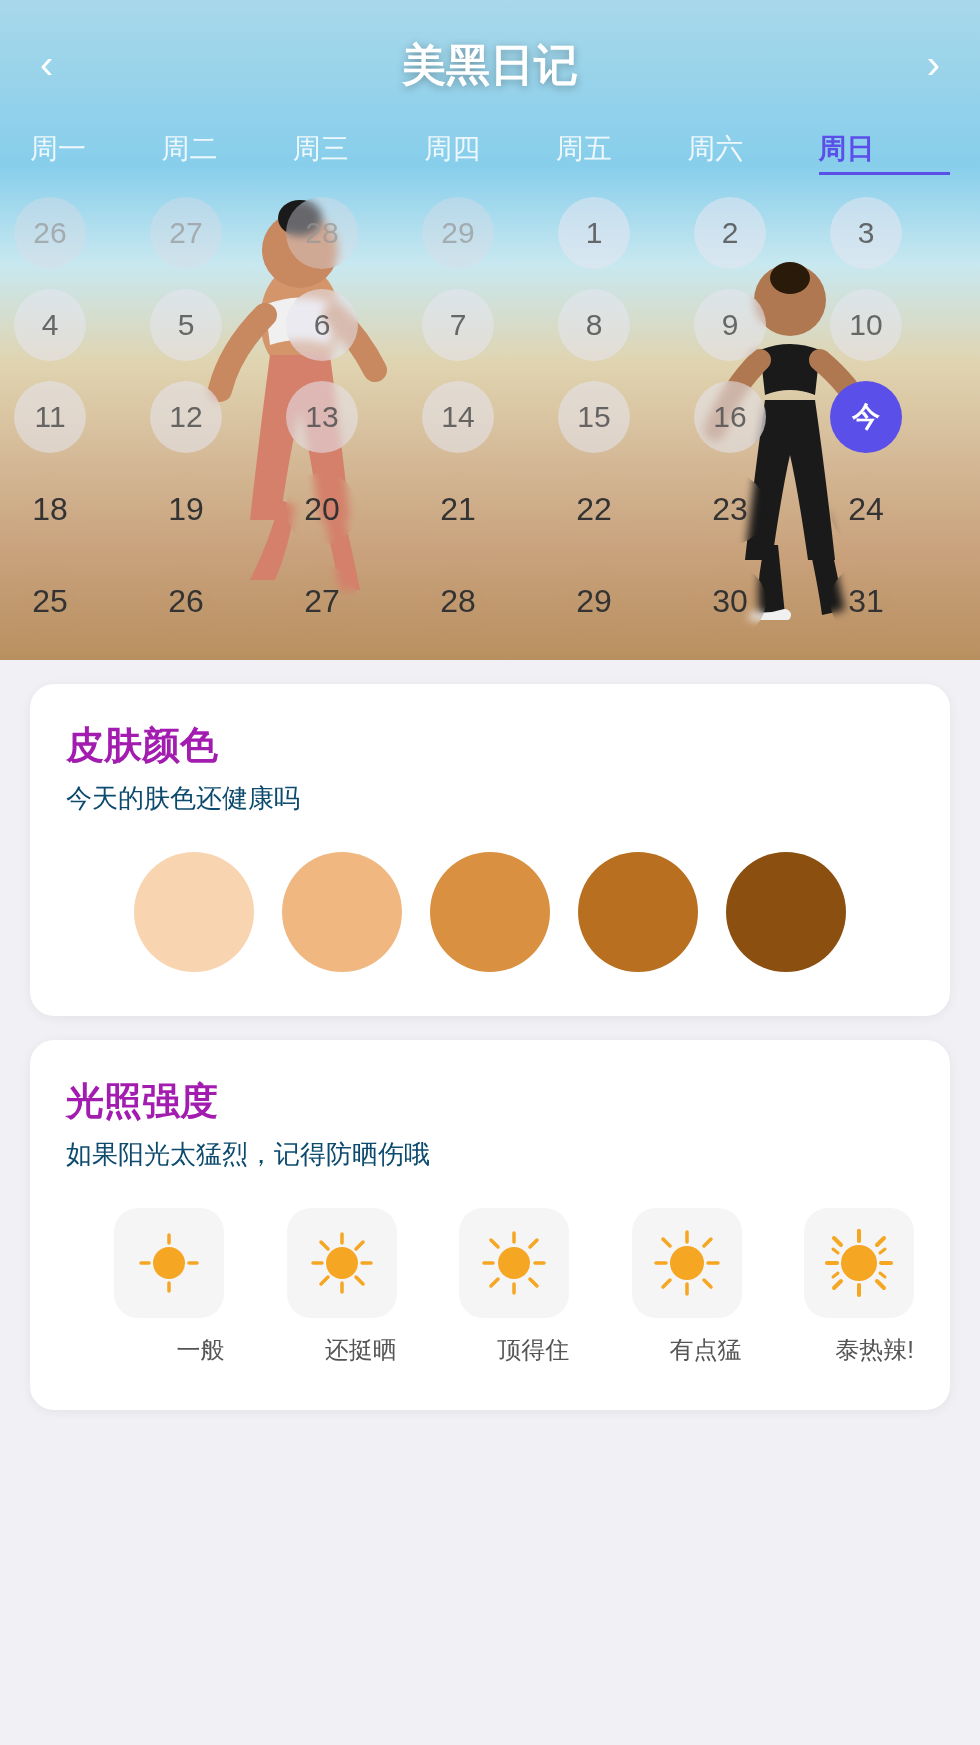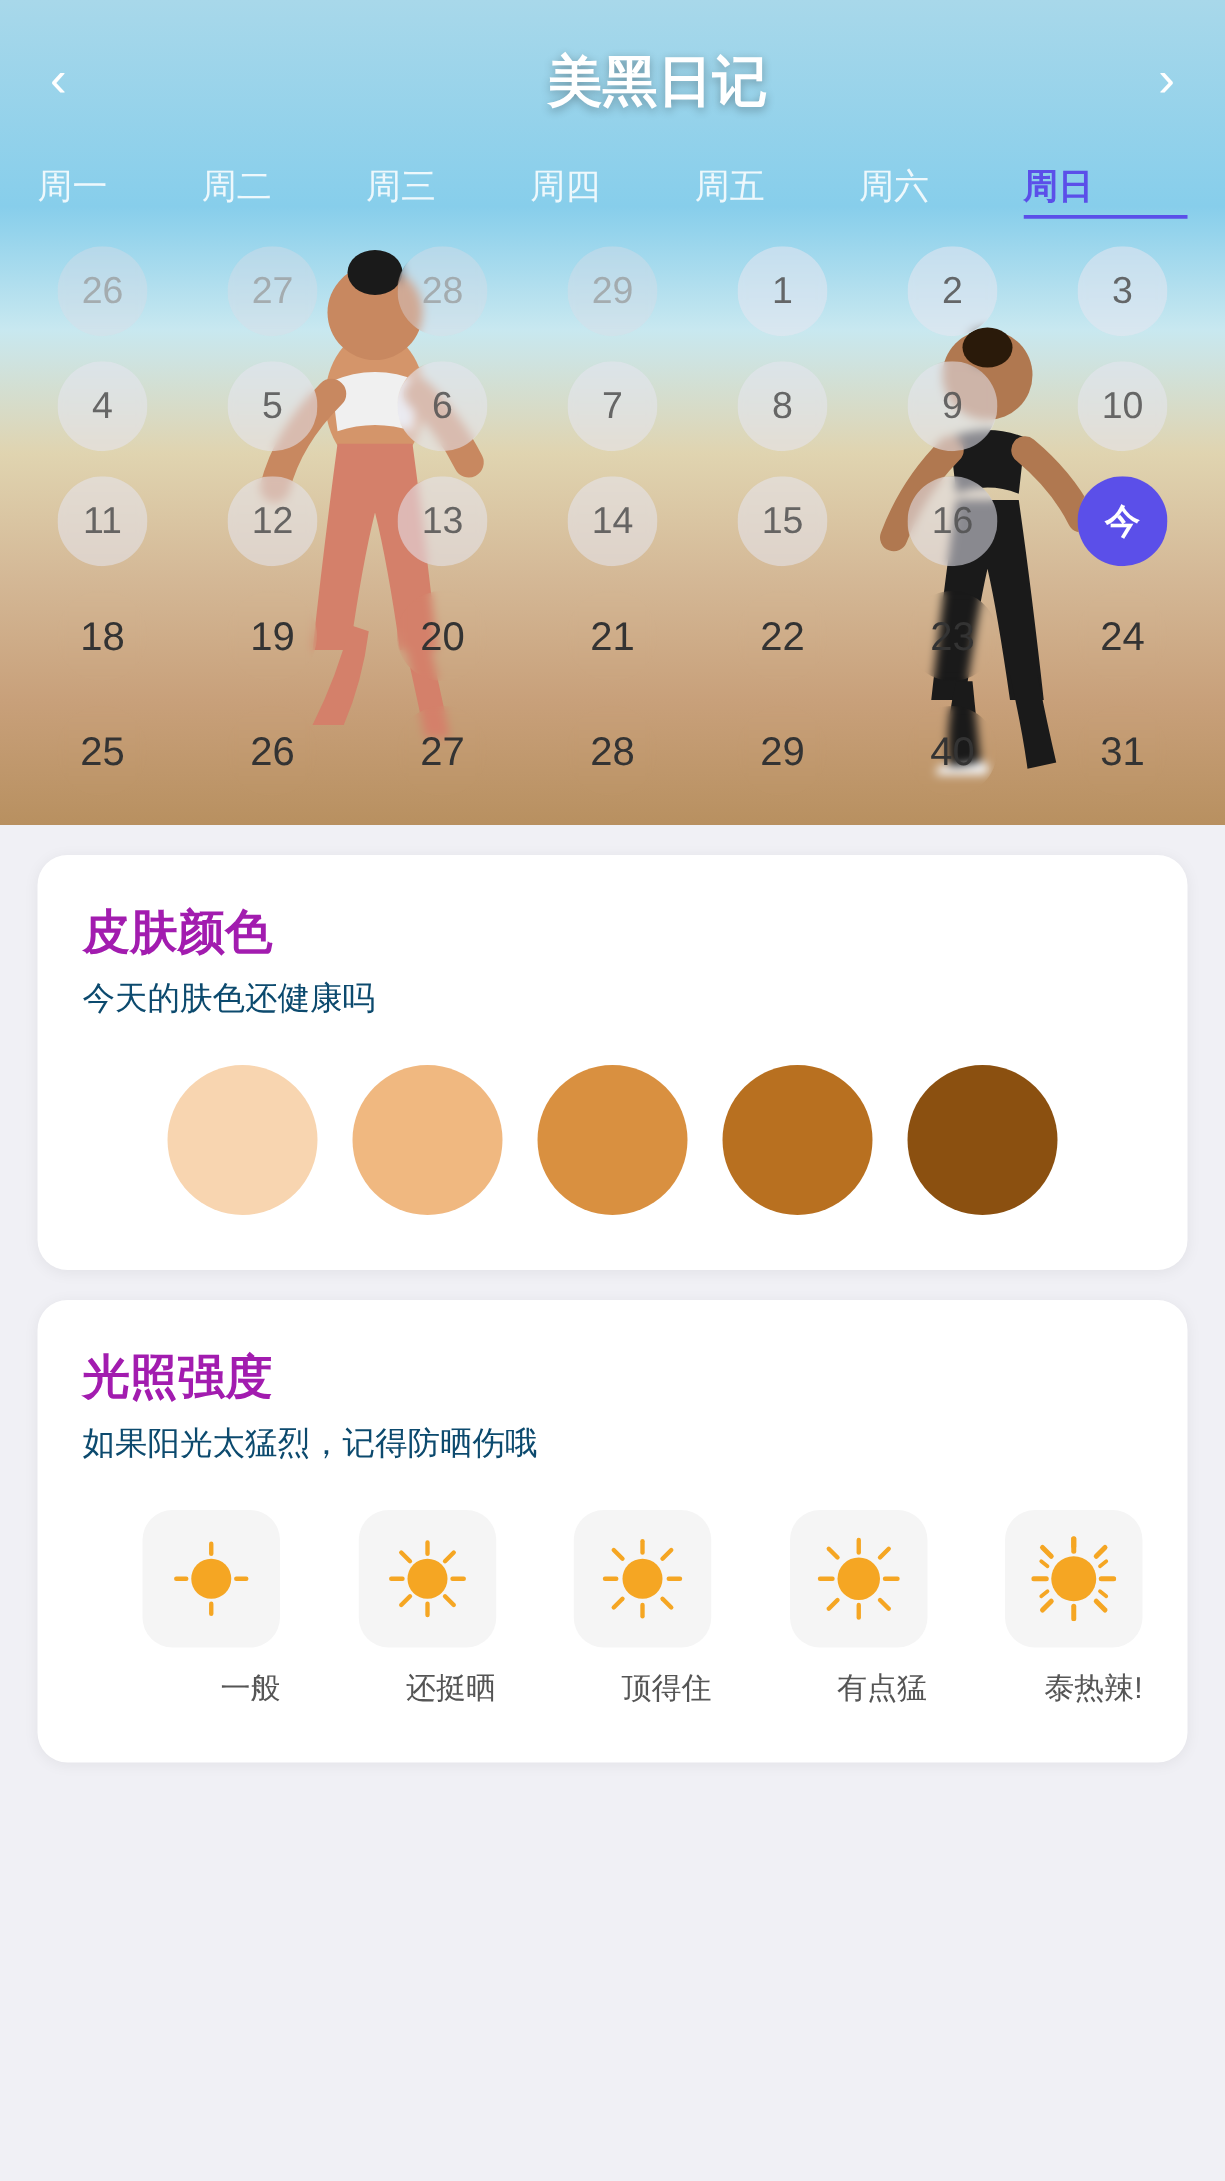--- a/index.html
+++ b/index.html
@@ -55,21 +55,20 @@
       position: absolute;
       top: 36px;
       left: 50%;
       transform: translateX(-50%);
       font-size: 44px;
       font-weight: 600;
       color: white;
       text-shadow: 0 2px 8px rgba(0,0,0,0.3);
       white-space: nowrap;
       z-index: 10;
-      margin-left: 36px;
     }
 
     .nav-prev, .nav-next {
       position: absolute;
       top: 42px;
       font-size: 40px;
       color: white;
       cursor: pointer;
       z-index: 10;
       font-weight: 300;
@@ -109,21 +108,20 @@
     .days-grid {
       display: grid;
       grid-template-columns: repeat(7, 1fr);
       padding: 0 14px;
       gap: 4px 0;
     }
 
     .day-cell {
       display: flex;
       align-items: center;
-      justify-content: center;
       height: 88px;
     }
 
     .day-circle {
       width: 72px;
       height: 72px;
       border-radius: 50%;
       display: flex;
       align-items: center;
       justify-content: center;
@@ -387,21 +385,21 @@
         <div class="day-cell">
             <div class="day-circle plain">27</div>
           </div>
         <div class="day-cell">
             <div class="day-circle plain">28</div>
           </div>
         <div class="day-cell">
             <div class="day-circle plain">29</div>
           </div>
         <div class="day-cell">
-            <div class="day-circle plain">40</div>
+            <div class="day-circle plain">30</div>
           </div>
         <div class="day-cell">
             <div class="day-circle plain">31</div>
           </div>
       </div>
     </div>
   </div>
 
   <div class="below-fold">
 

